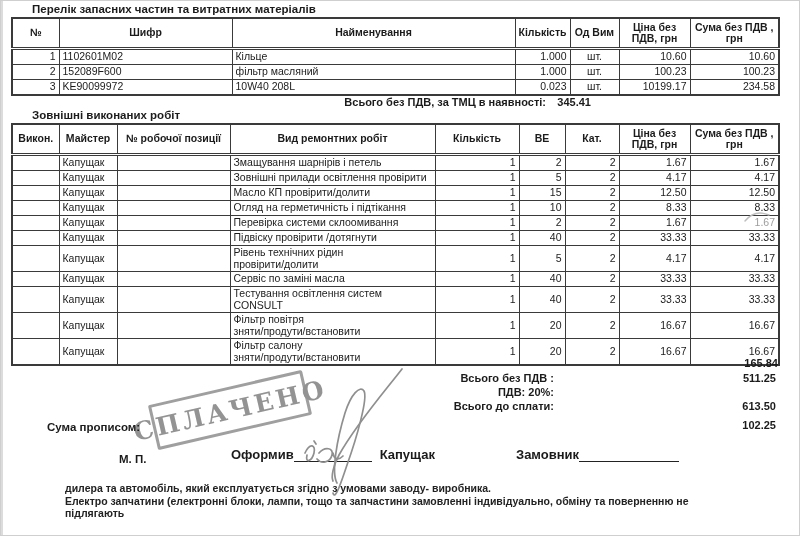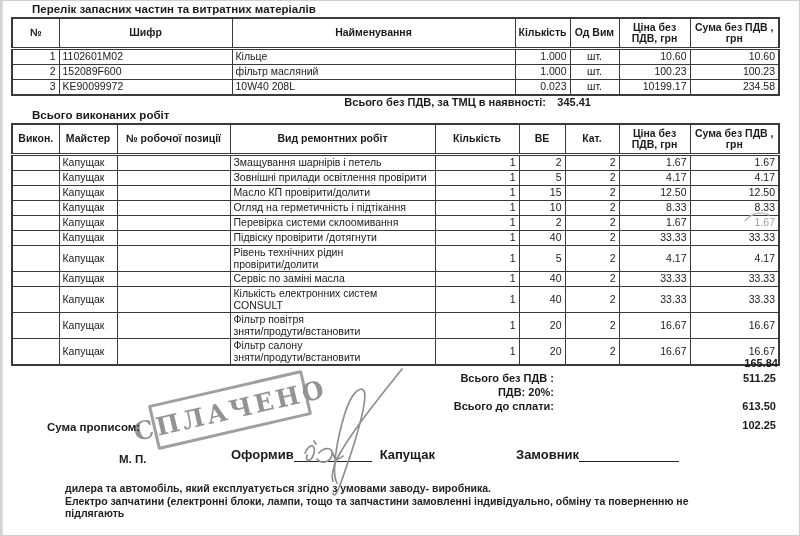--- a/index.html
+++ b/index.html
@@ -98,21 +98,21 @@
         <td class="c">шт.</td>
         <td class="r">10199.17</td>
         <td class="r">234.58</td>
       </tr>
     </tbody>
   </table>
 
   <div class="abs total-line ralign" style="left:180px;top:95px;width:365px;">Всього без ПДВ, за ТМЦ в наявності:</div>
   <div class="abs total-line ralign" style="left:540px;top:95px;width:50px;">345.41</div>
 
-  <div class="abs section-title" style="left:12px;top:108px;">Всього виконаних робіт</div>
+  <div class="abs section-title" style="left:12px;top:108px;">Зовнішні виконаних робіт</div>
 
   <table class="doc abs" style="left:10px;top:122px;width:767px;padding-left:24px;">
     <colgroup>
       <col style="width:47px">
         <col style="width:58px">
         <col style="width:113px">
         <col style="width:205px">
       <col style="width:84px">
         <col style="width:46px">
         <col style="width:54px">
@@ -221,21 +221,21 @@
         <td class="r">1</td>
         <td class="r">40</td>
         <td class="r">2</td>
         <td class="r">33.33</td>
         <td class="r">33.33</td>
       </tr>
       <tr>
         <td></td>
         <td>Капущак</td>
         <td></td>
-        <td class="pre">Кількість електронних систем
+        <td class="pre">Тестування освітлення систем
 CONSULT</td>
         <td class="r">1</td>
         <td class="r">40</td>
         <td class="r">2</td>
         <td class="r">33.33</td>
         <td class="r">33.33</td>
       </tr>
       <tr>
         <td></td>
         <td>Капущак</td>

